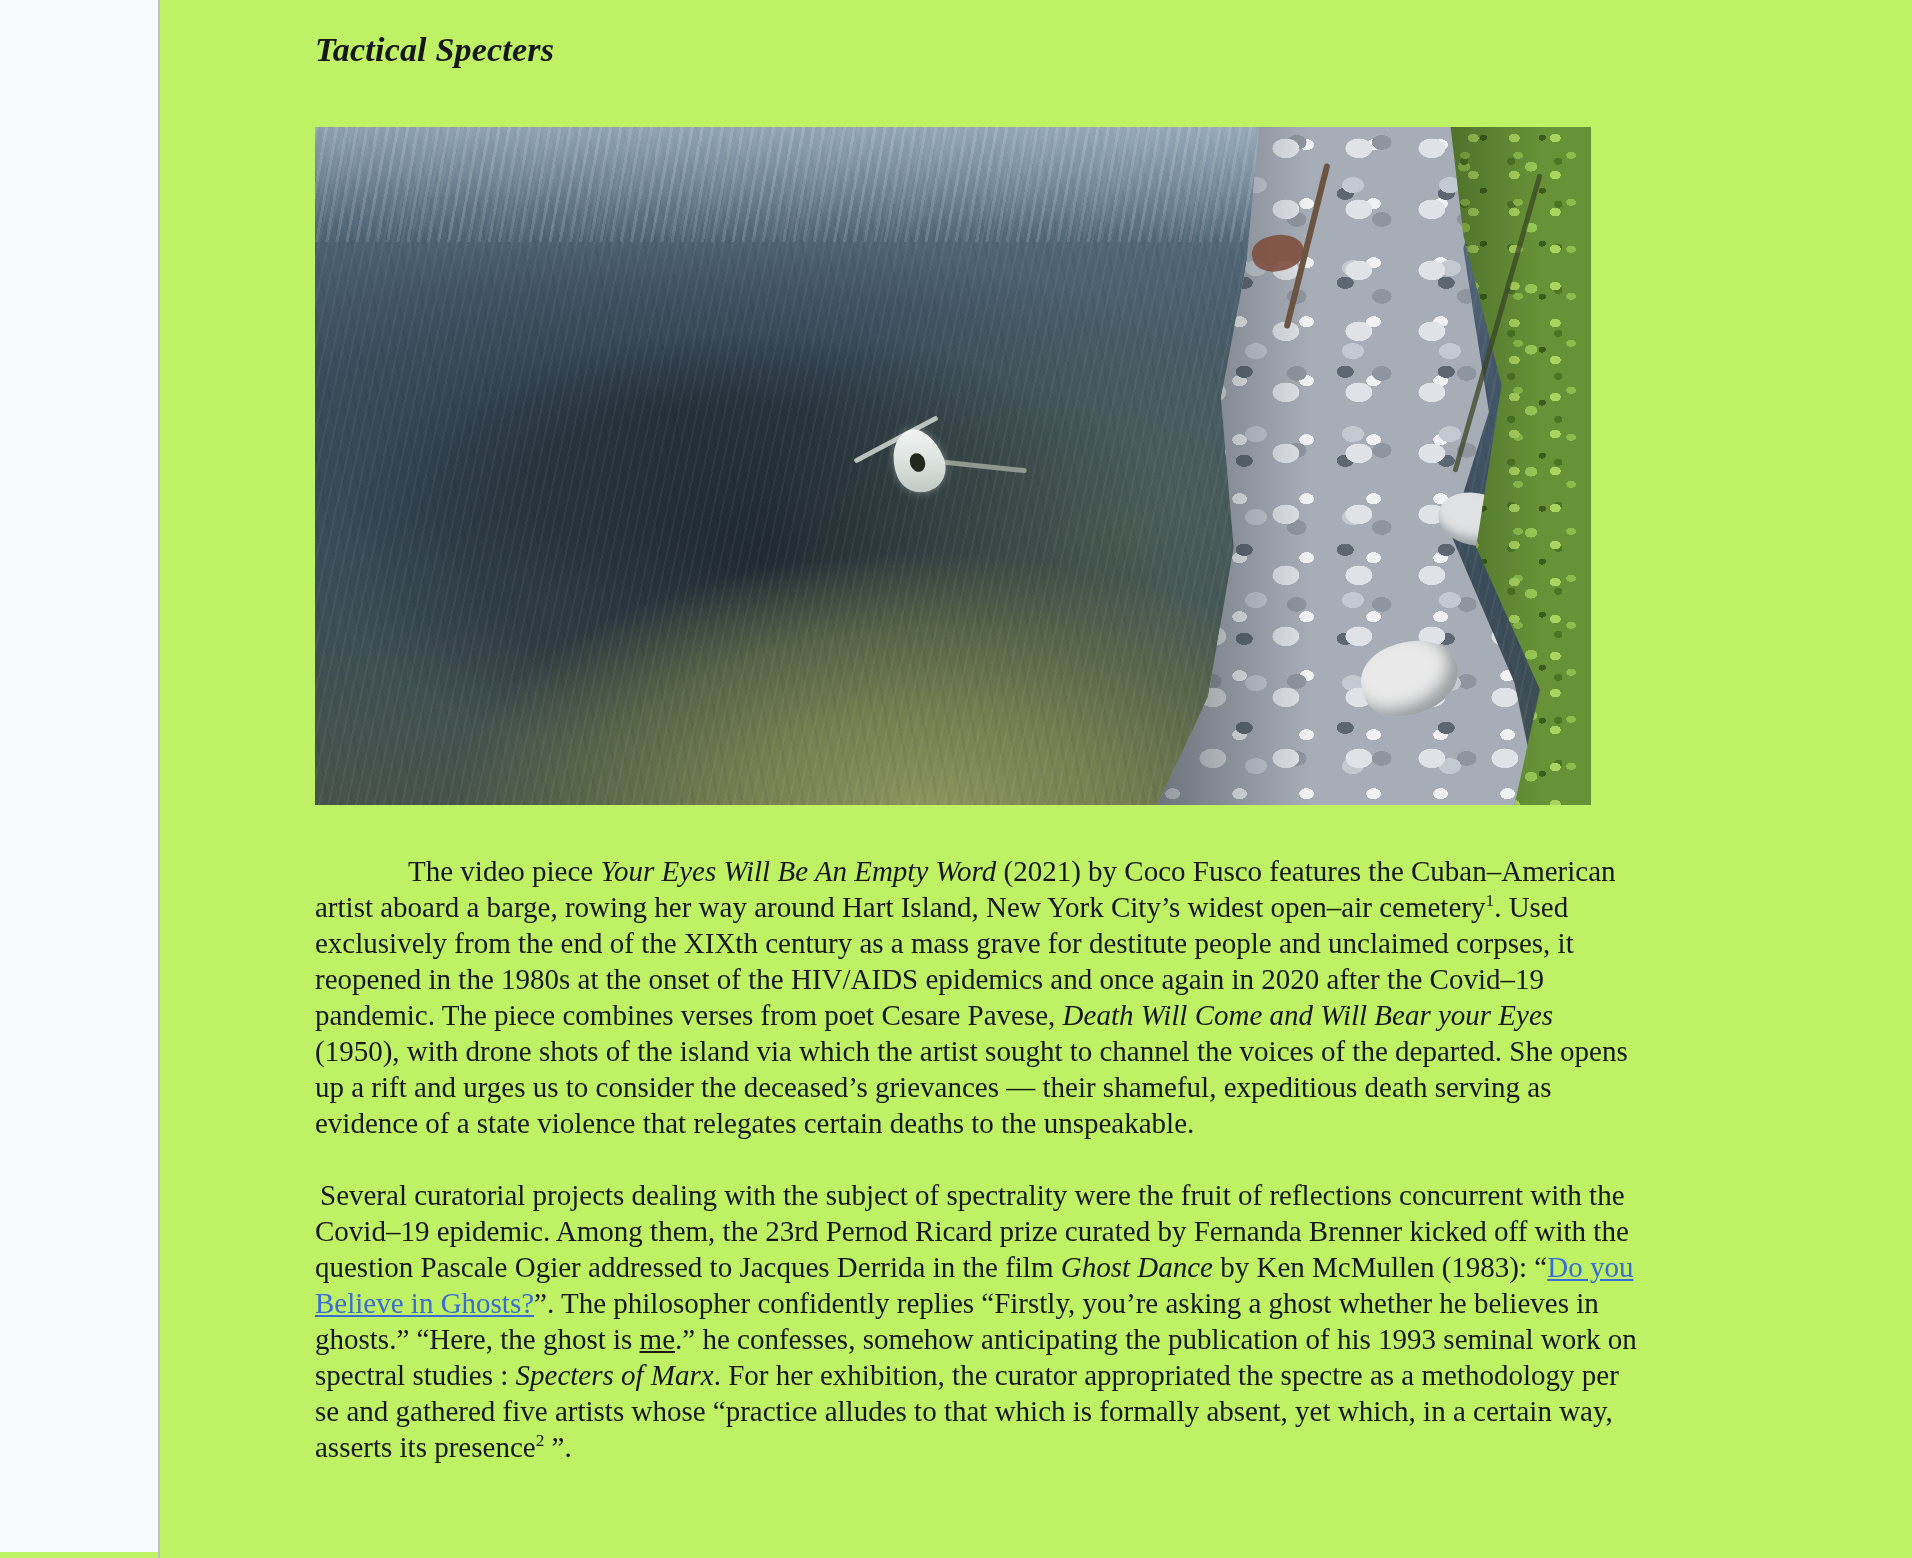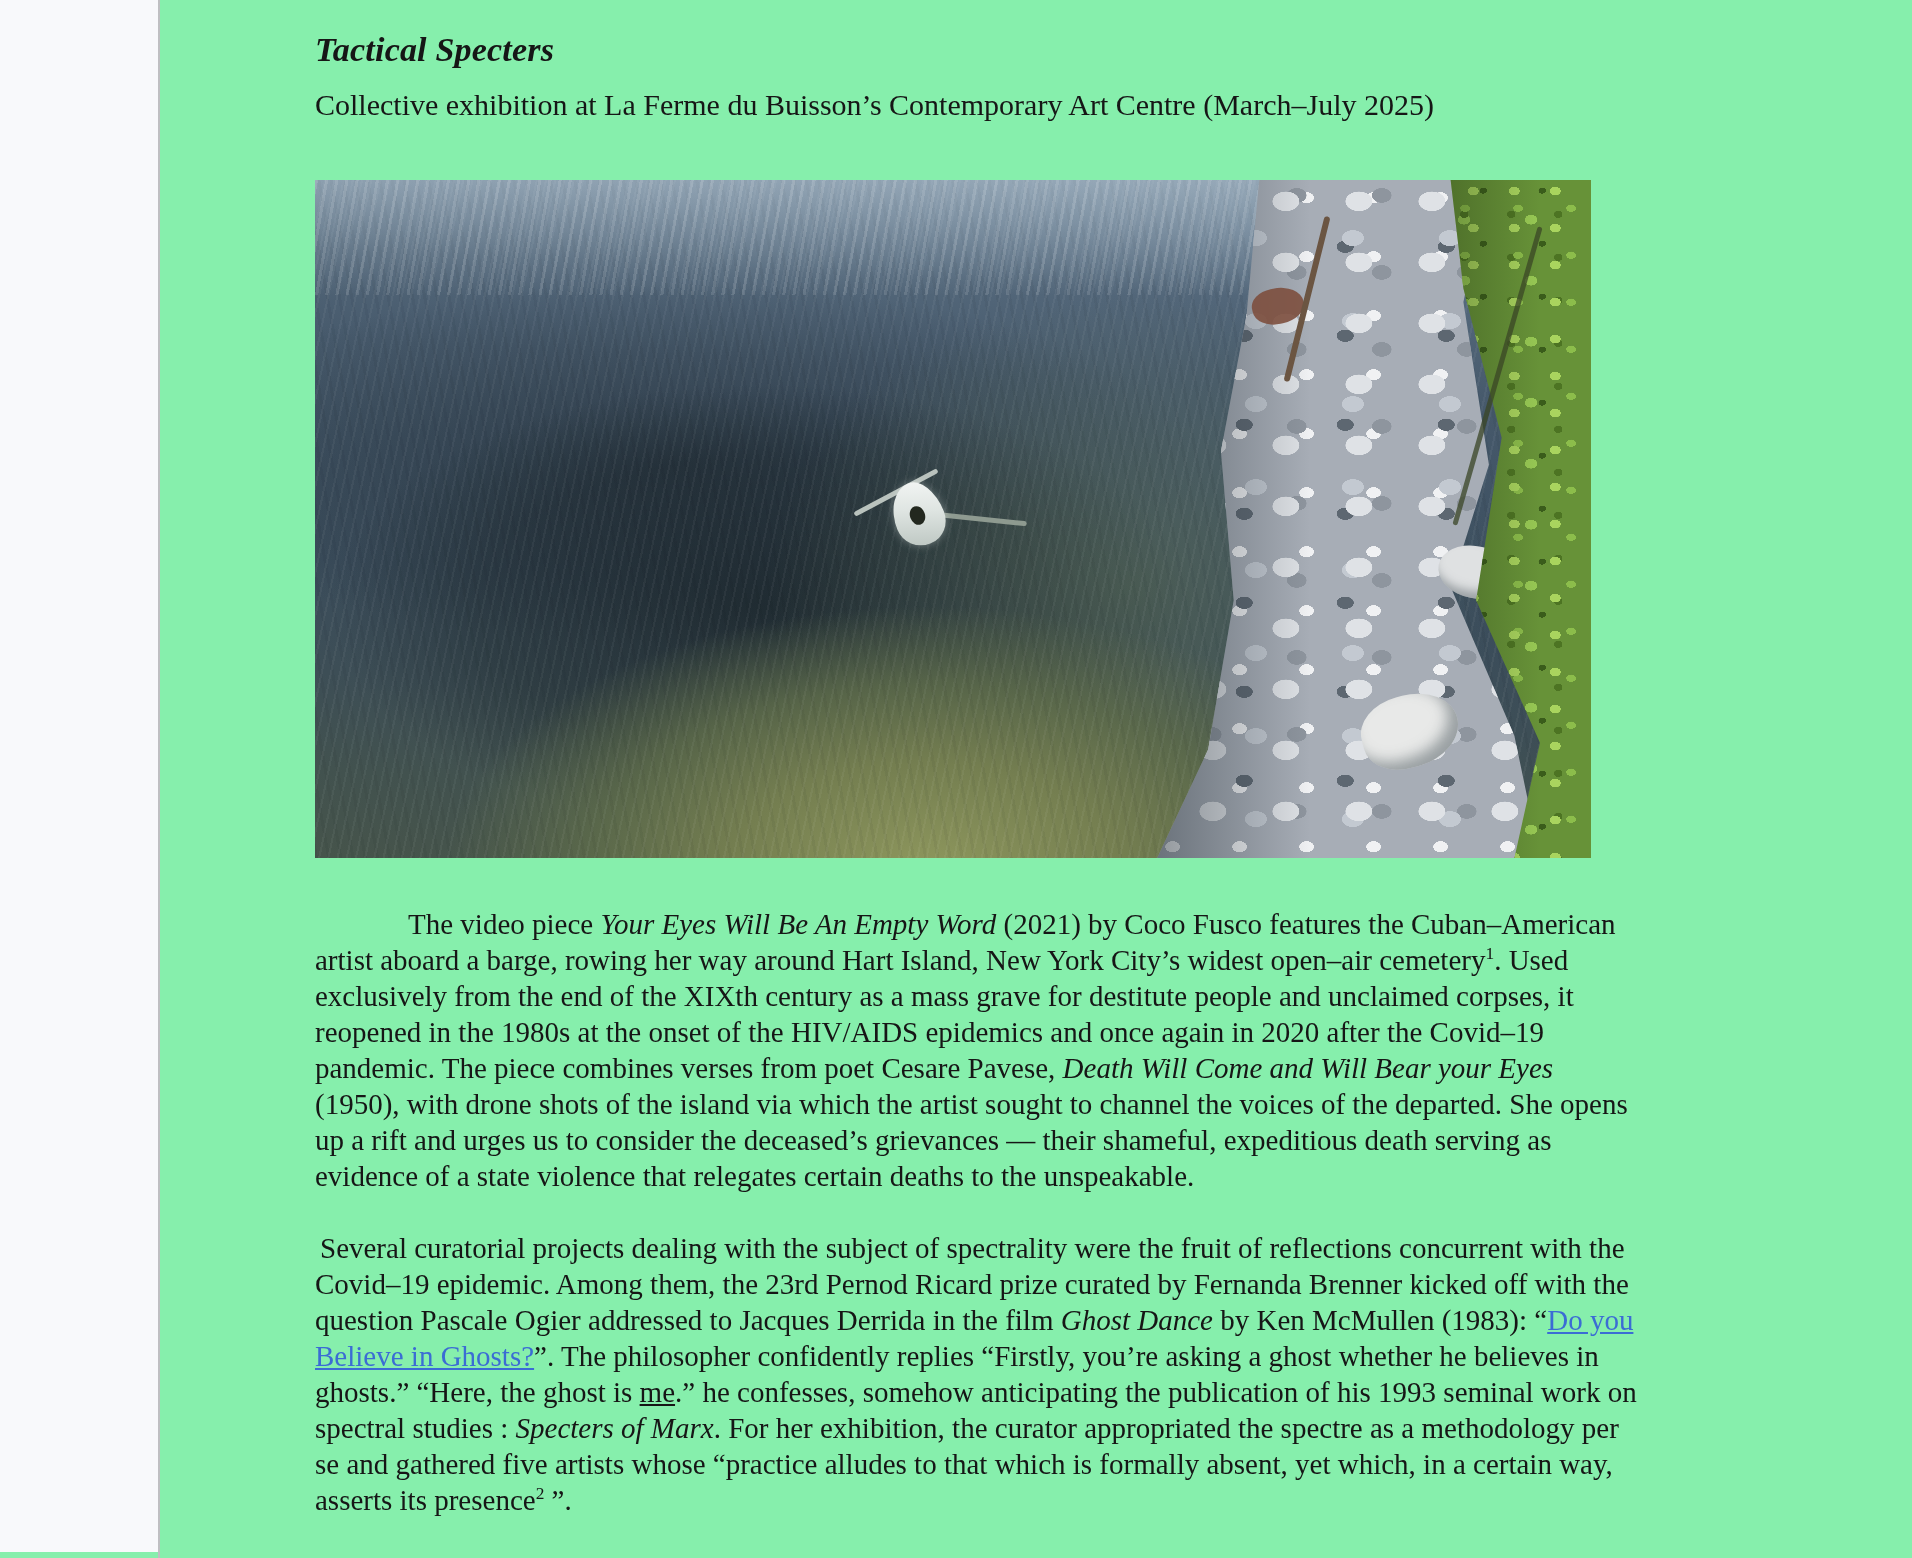--- a/index.html
+++ b/index.html
@@ -1,17 +1,17 @@
 <!DOCTYPE html>
 <html><head>
 <meta charset="utf-8">
 <style>
   html,body{margin:0;padding:0;}
   .screen{
-    position:relative;width:1912px;height:1558px;background:#86efac;overflow:hidden;
+    position:relative;width:1912px;height:1558px;background:#bef264;overflow:hidden;
     font-family:"Liberation Serif","DejaVu Serif",serif;color:#161616;
   }
   
   .gutter{position:absolute;left:0;top:0;width:158px;height:1552px;background:#f8f9fb;}
   .page-divider{position:absolute;left:158px;top:0;width:2px;height:1558px;background:#bfbfc2;}
 
   .doc{position:absolute;left:315px;top:0;width:1326px;}
   .doc-title{margin:28px 0 0 0;font-size:34px;line-height:44px;font-style:italic;font-weight:600;letter-spacing:.2px;}
   .doc-subtitle{margin:13px 0 0 0;font-size:30px;line-height:40px;font-weight:400;}
 
@@ -83,21 +83,20 @@
 </style>
 </head>
 <body>
 
 <div class="screen">
   <div class="gutter"></div>
   <div class="page-divider"></div>
 
   <div class="doc">
     <h1 class="doc-title">Tactical Specters</h1>
-    <p class="doc-subtitle">Collective exhibition at La Ferme du Buisson’s Contemporary Art Centre (March–July 2025)</p>
 
     <div class="photo" role="img" aria-label="Aerial drone view of a person rowing a small white boat on dark green-blue water, beside a shoreline of grey rocks and bright green foliage on the right">
       <div class="water-base"></div>
       <div class="ripples"></div>
       <div class="water-top"></div>
       <div class="rocks"></div>
       <div class="red-rock"></div>
       <div class="stick"></div>
       <div class="boulder-2"></div>
       <div class="boulder-1"></div>

